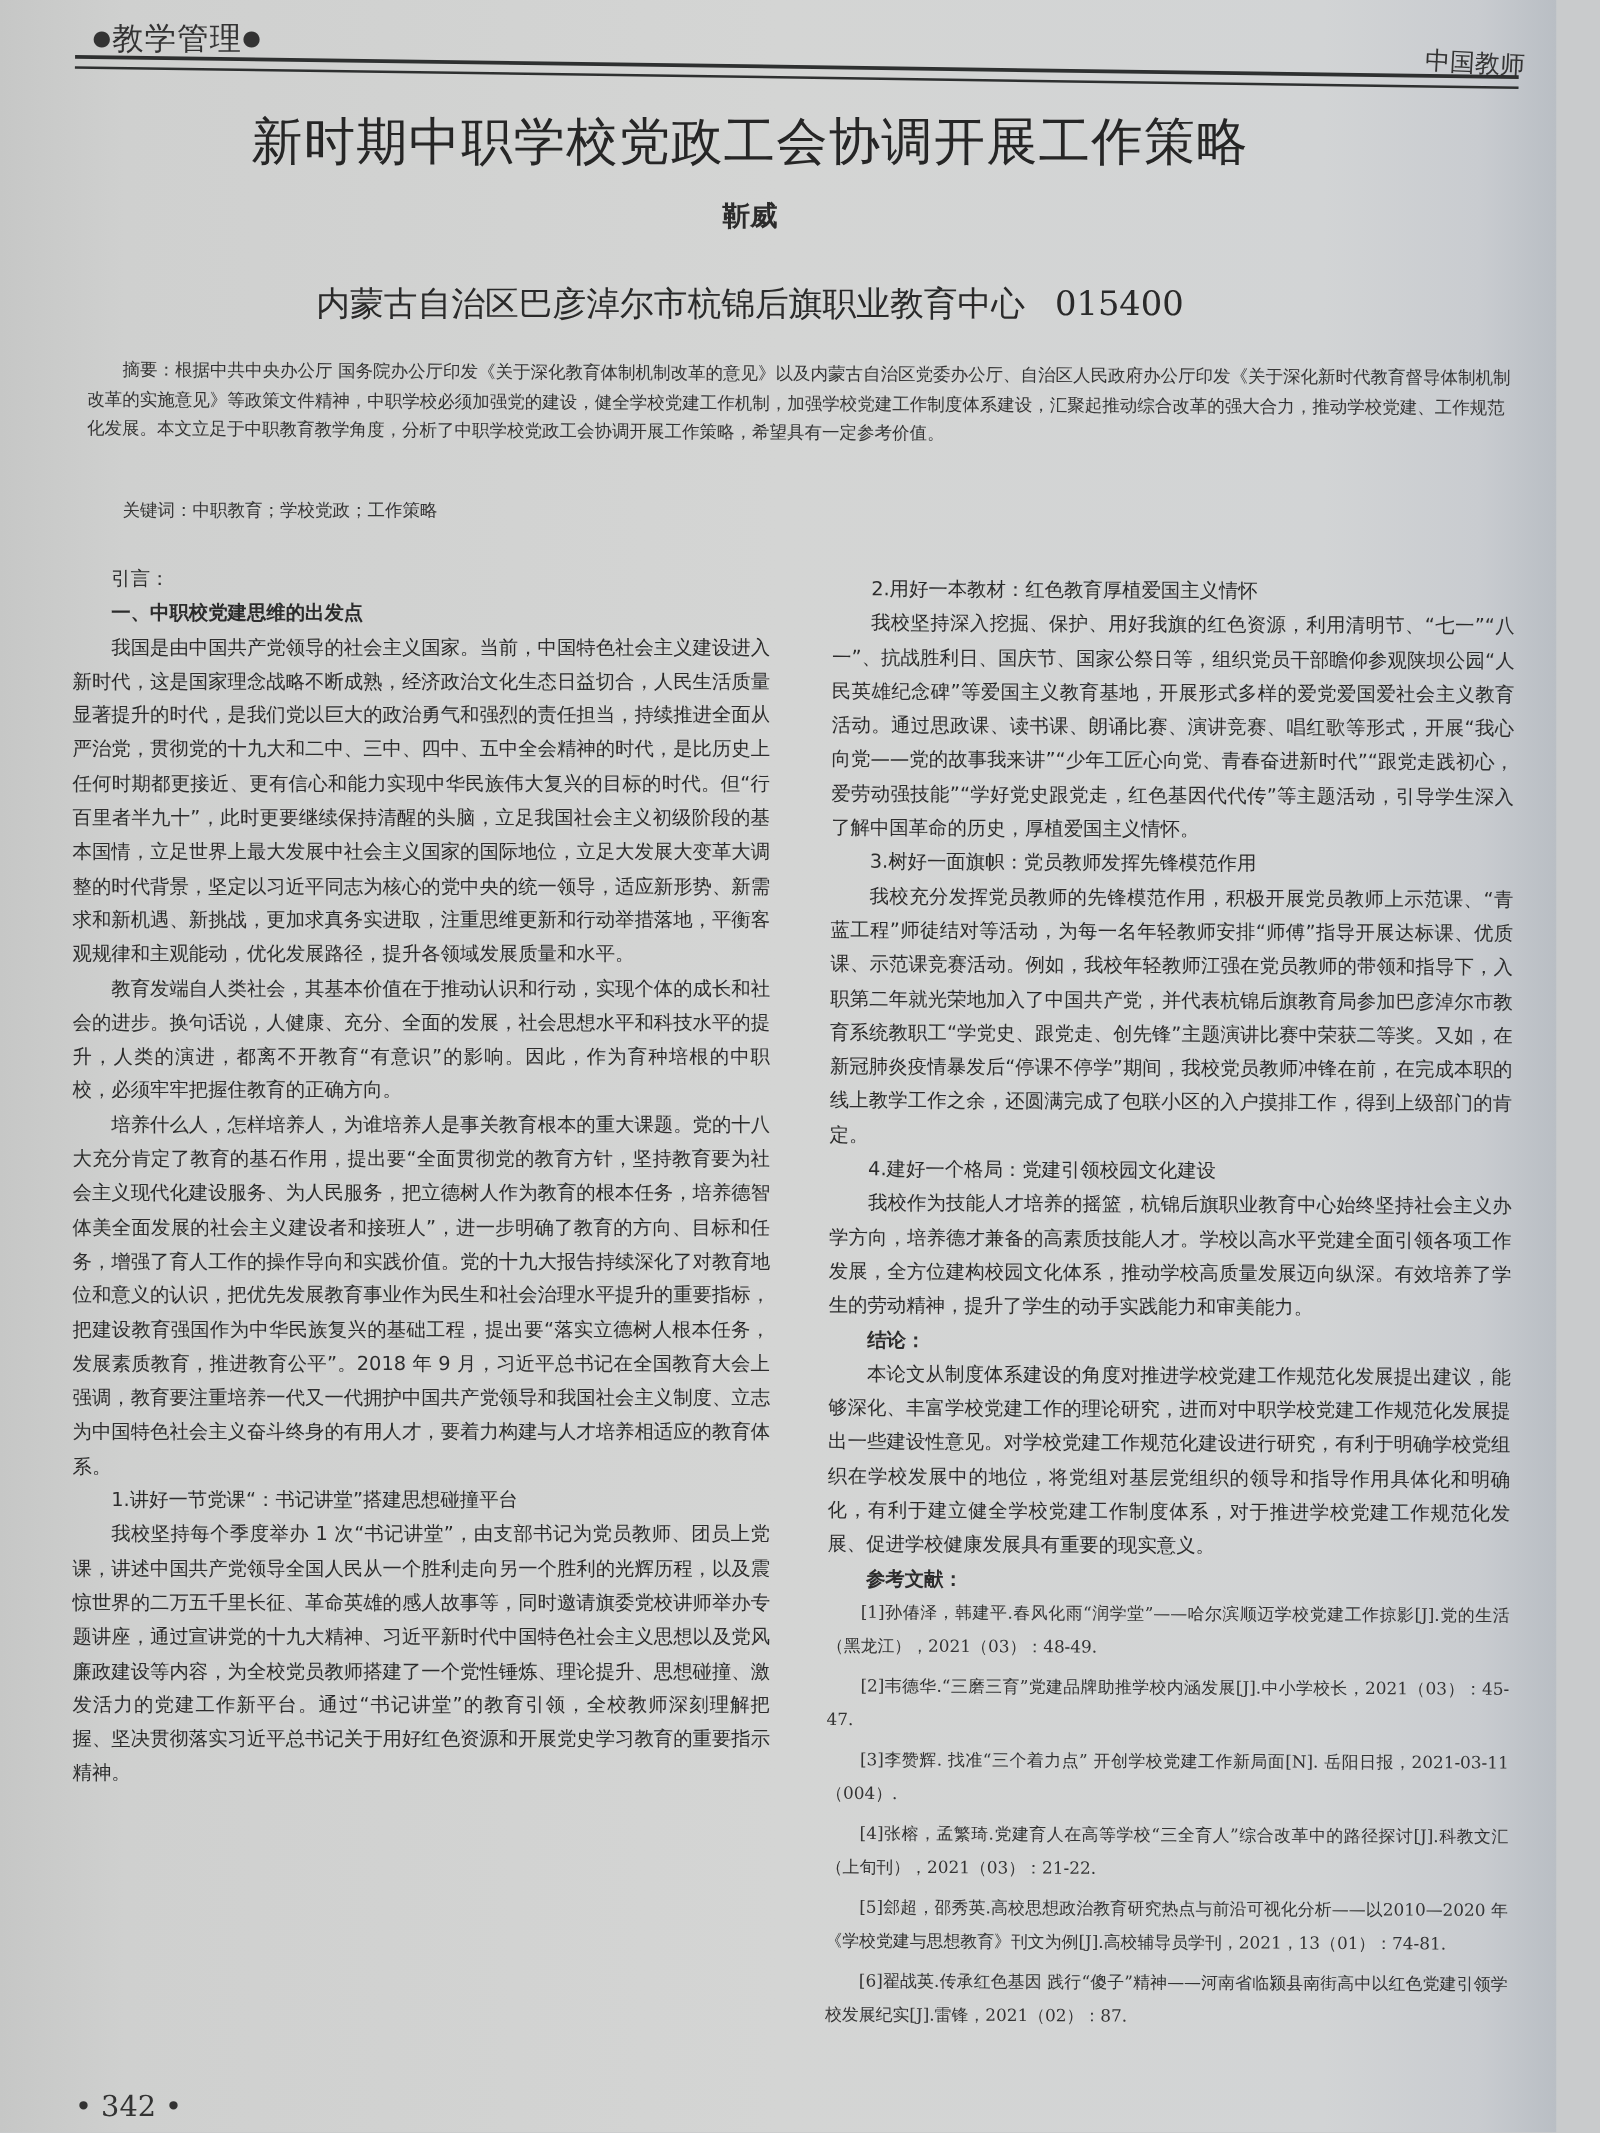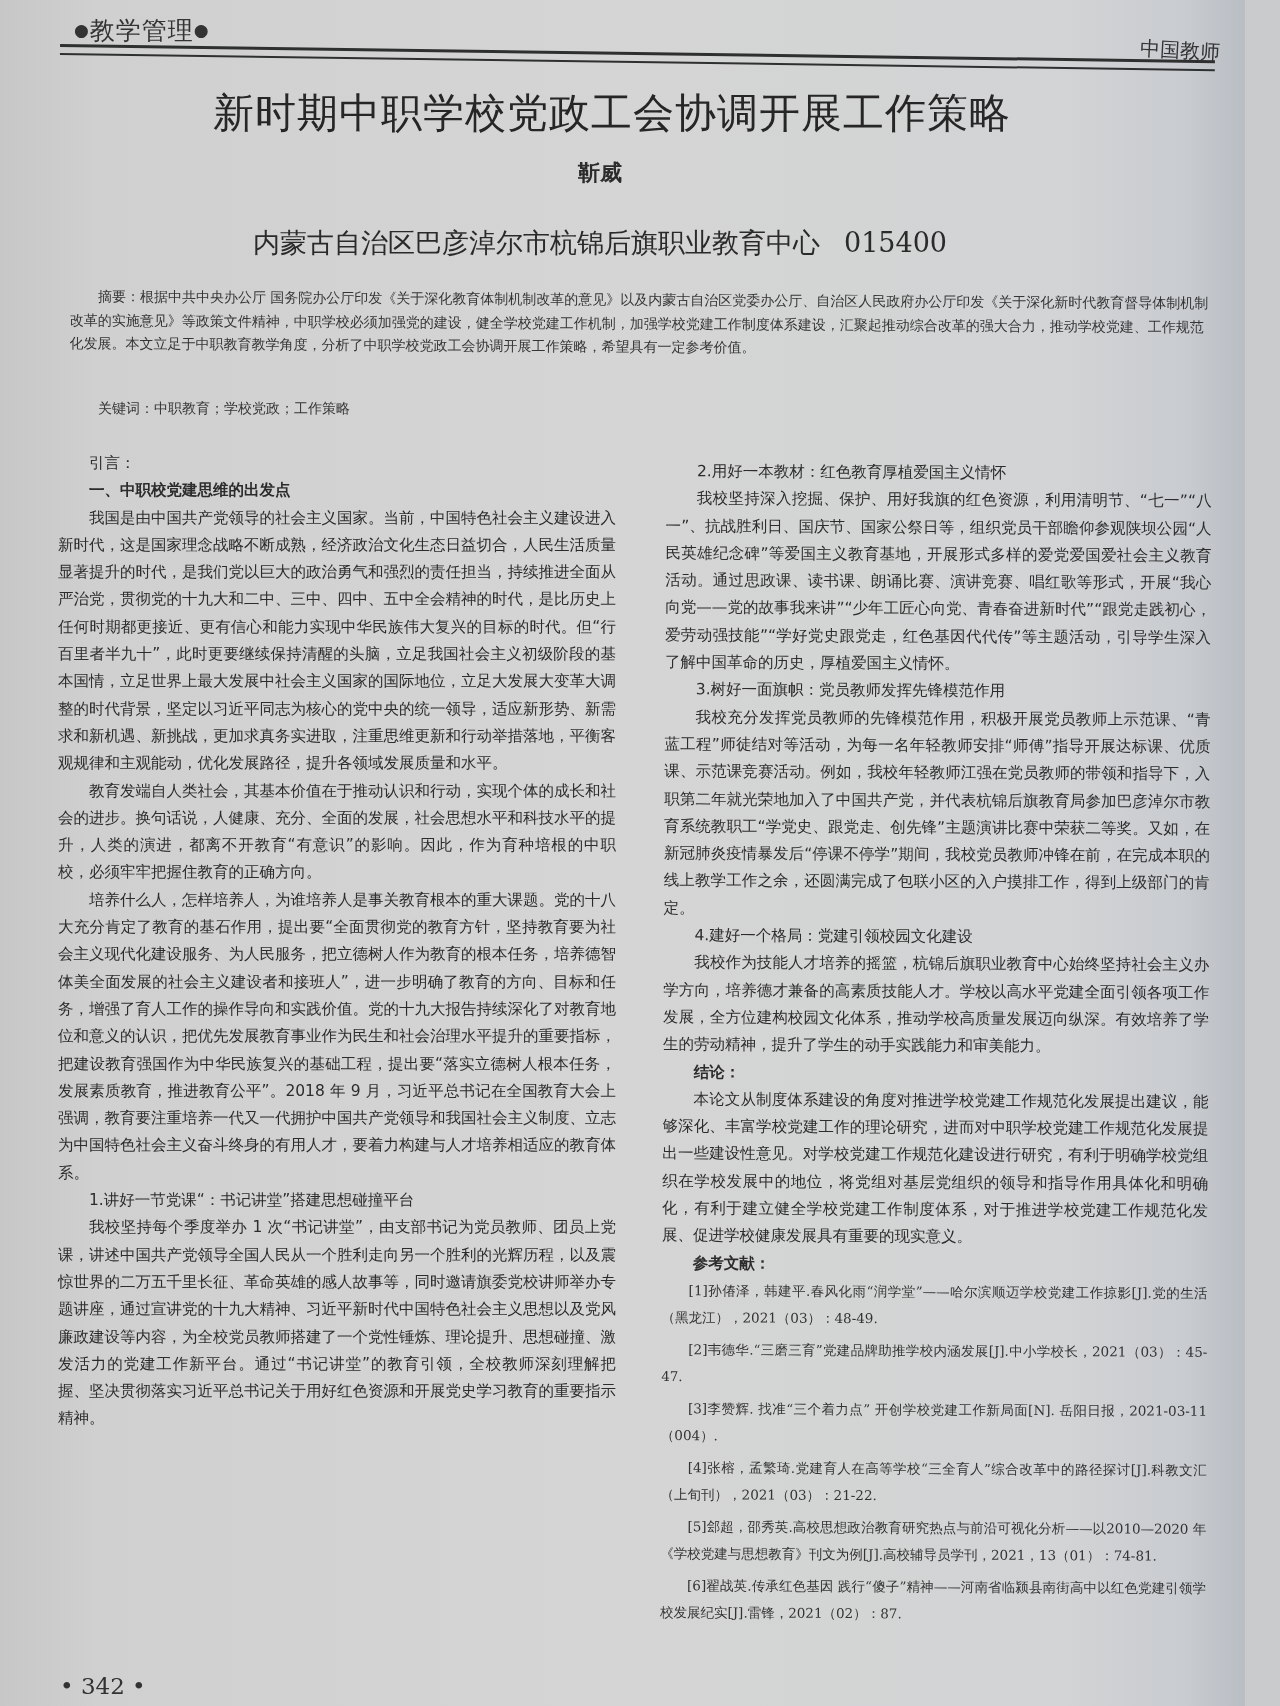--- a/index.html
+++ b/index.html
@@ -32,21 +32,21 @@
   .header-journal {
     position: absolute; left: 1140px; top: 37px;
     font-size: 20px; color: #333; transform: rotate(3deg);
   }
   .header-rule {
     position: absolute; left: 60px; top: 44px; width: 1155px; height: 6px;
     border-top: 3px solid #2e3030; border-bottom: 2px solid #2e3030;
     transform: rotate(0.8deg); transform-origin: left center;
   }
   .title {
-    position: absolute; left: 12px; width: 1200px; top: 86px; text-align: center;
+    position: absolute; left: 0; width: 1200px; top: 86px; text-align: center;
     font-size: 41px; letter-spacing: 1px; color: #262626;
   }
   .author {
     position: absolute; left: 0; width: 1200px; top: 158px; text-align: center;
     font-size: 22px; font-weight: bold; color: #2b2b2b; font-family: "DejaVu Serif", serif;
   }
   .affil {
     position: absolute; left: 0; width: 1200px; top: 225px; text-align: center;
     font-size: 27px; color: #2a2a2a;
   }

